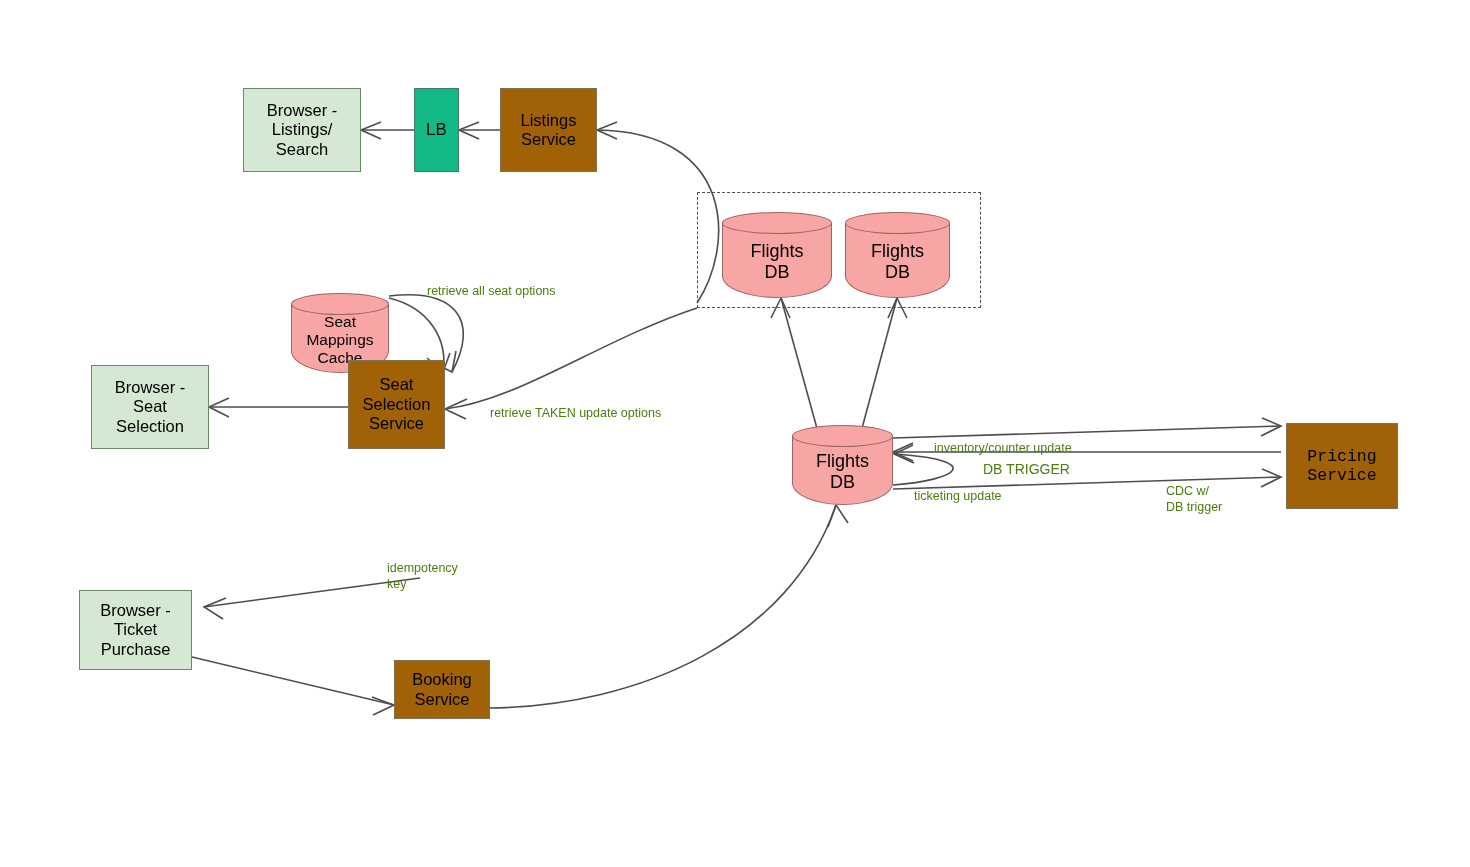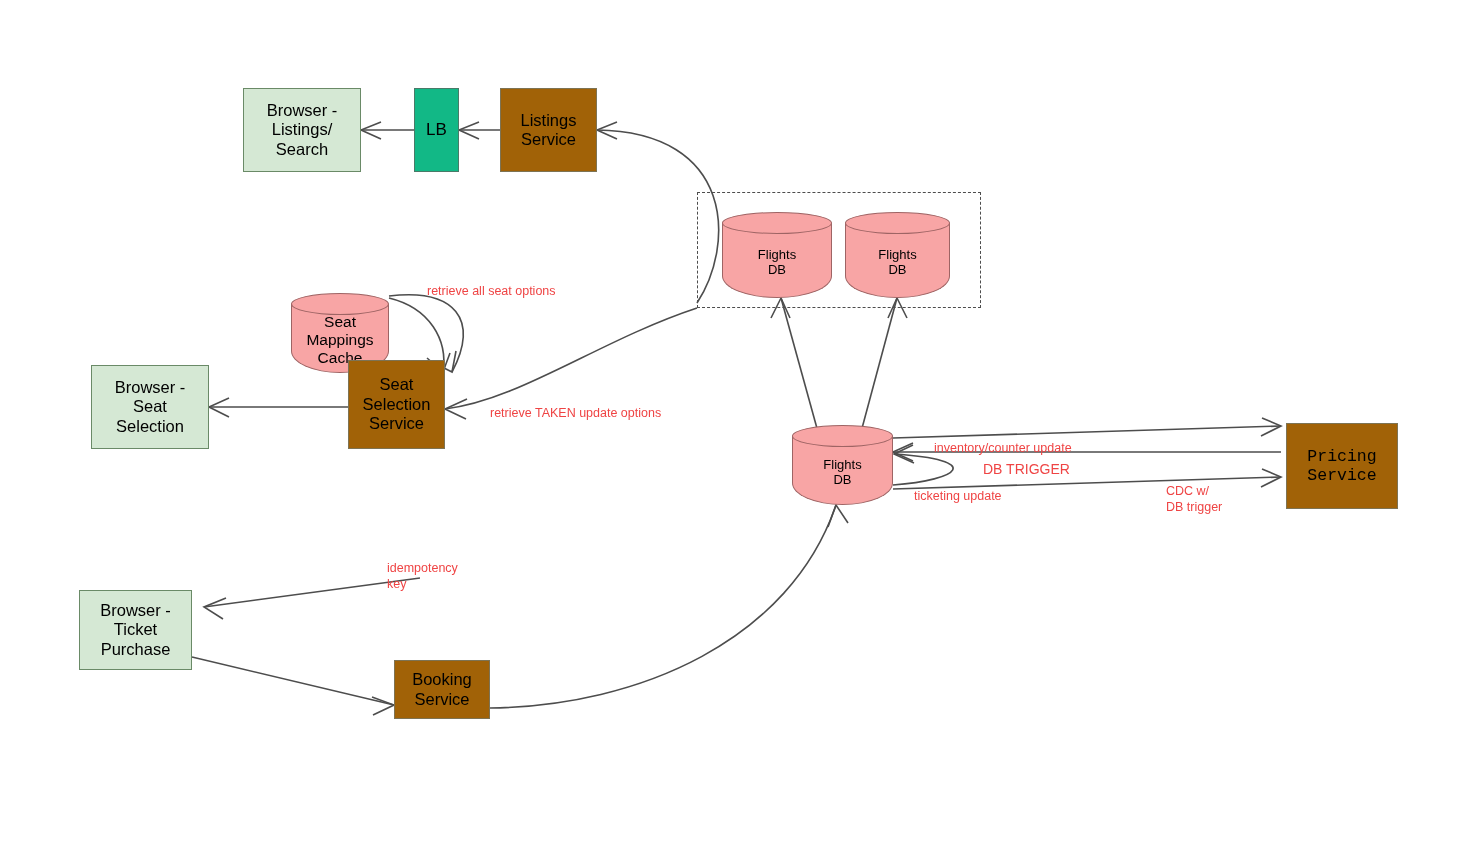--- a/index.html
+++ b/index.html
@@ -104,37 +104,37 @@
     position: absolute;
     left: 0;
     right: 0;
     top: 14px;
     bottom: 0;
     display: flex;
     align-items: center;
     justify-content: center;
     text-align: center;
     white-space: pre-line;
-    font-size: 13px;
+    font-size: 18px;
     line-height: 1.18;
     color: #000000;
   }
 
   
   .cluster {
     position: absolute;
     box-sizing: border-box;
     border: 1.6px dashed #4d4d4d;
     background: transparent;
   }
 
   
   .edge-label {
     position: absolute;
-    color: #ef4444;
+    color: #4d7c0f;
     font-size: 12.5px;
     line-height: 1.25;
     white-space: pre-line;
     background: transparent;
   }
   .edge-label.lg {
     font-size: 14px;
   }
 </style>
 </head>

